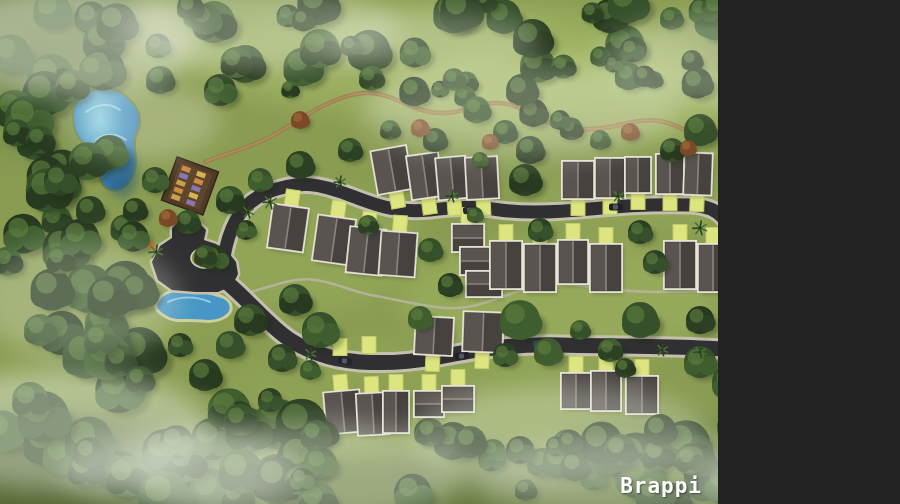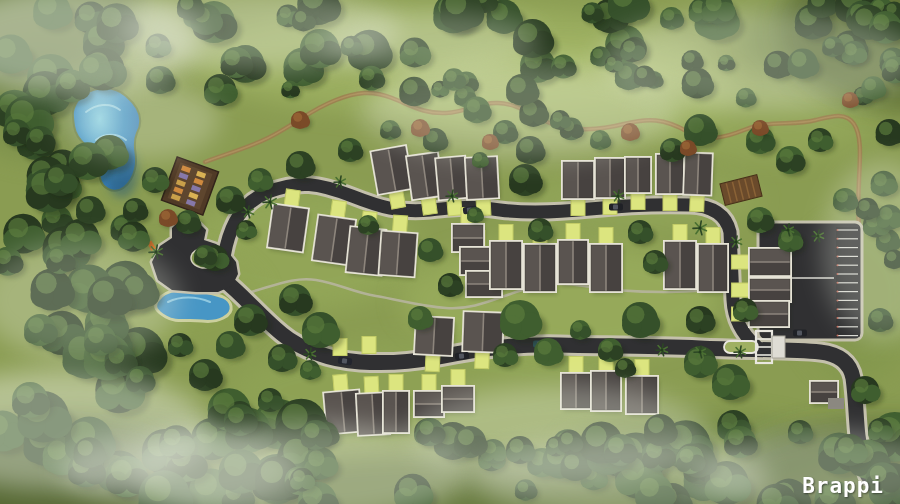--- a/index.html
+++ b/index.html
@@ -1,16 +1,16 @@
 <!DOCTYPE html>
 <html><head>
 <meta charset="utf-8">
 <style>
   html,body{margin:0;padding:0;background:#222;}
-  .stage{position:relative;width:900px;height:504px;overflow:hidden;background:#7d9149;
+  .stage{position:relative;width:718px;height:504px;overflow:hidden;background:#7d9149;
          font-family:"DejaVu Sans",sans-serif;}
   .stage svg{display:block}
   .watermark{position:absolute;right:16px;bottom:6px;
              font-family:"DejaVu Sans Mono",monospace;font-weight:bold;font-size:21px;
              color:#ffffff;letter-spacing:1px;text-shadow:1px 1px 2px rgba(0,0,0,.45);}
 </style>
 </head>
 <body>
 
 <div class="stage">

